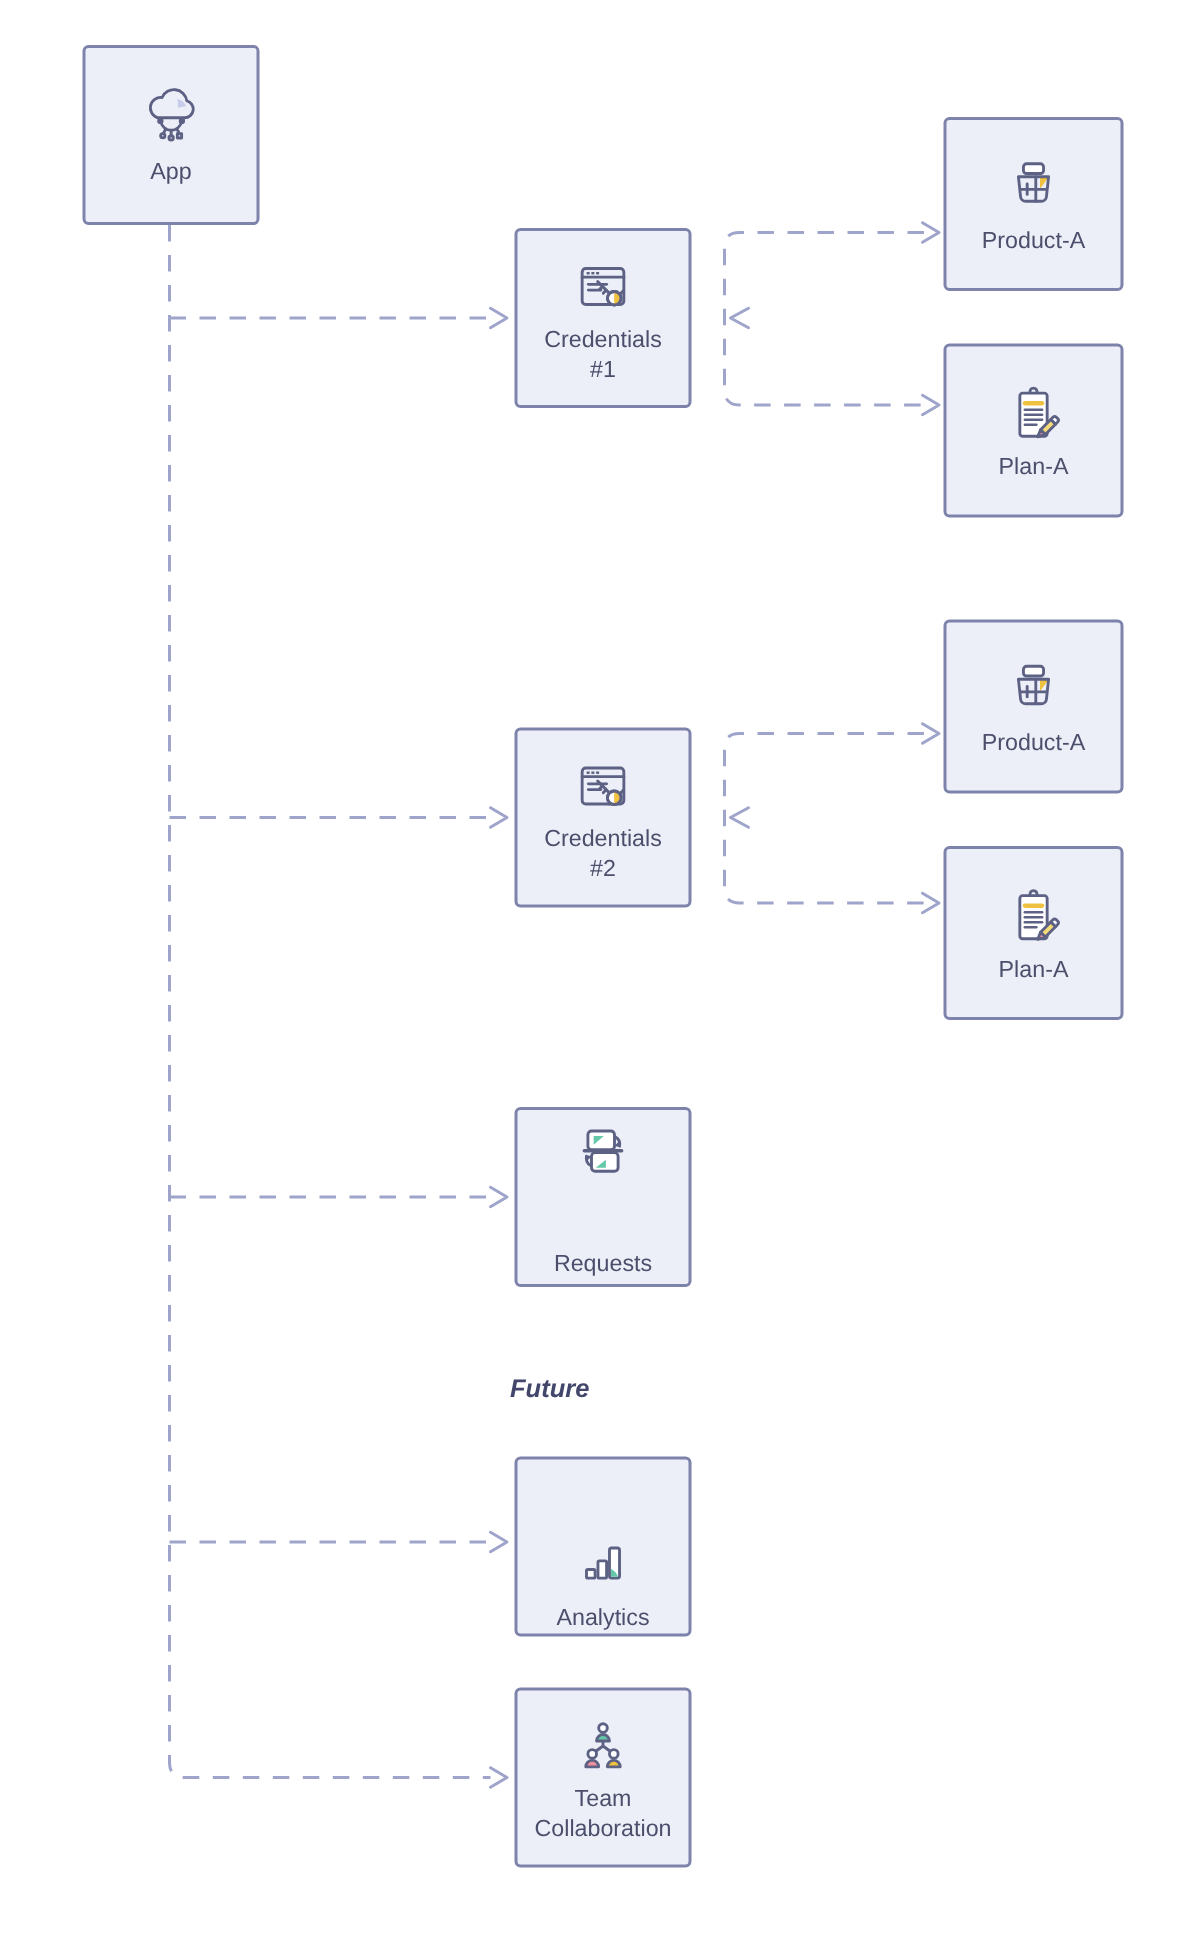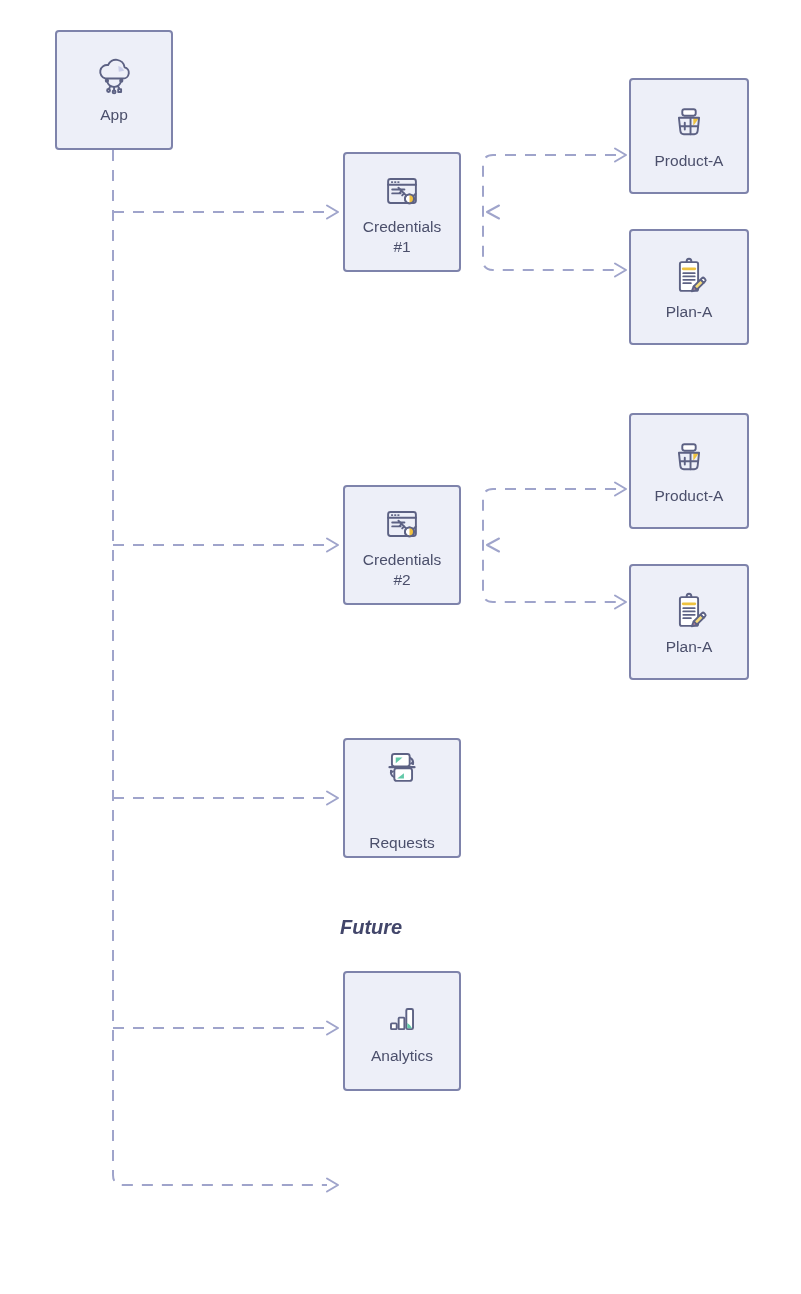--- a/index.html
+++ b/index.html
@@ -22,25 +22,25 @@
     white-space:pre-line;
   }
   .pos-app{left:55px;top:30px;width:118px;height:120px;}
   .pos-cred1{left:343px;top:152px;width:118px;height:120px;}
   .pos-prodA1{left:629px;top:78px;width:120px;height:116px;}
   .pos-planA1{left:629px;top:229px;width:120px;height:116px;}
   .pos-prodA2{left:629px;top:413px;width:120px;height:116px;}
   .pos-planA2{left:629px;top:564px;width:120px;height:116px;}
   .pos-cred2{left:343px;top:485px;width:118px;height:120px;}
   .pos-requests{left:343px;top:738px;width:118px;height:120px;gap:44px;}
-  .pos-analytics{left:343px;top:971px;width:118px;height:120px;}
+  .pos-analytics{left:343px;top:971px;width:118px;height:120px;justify-content:flex-end;}
   .pos-team{left:343px;top:1125px;width:118px;height:120px;}
   .future-label{
     position:absolute;left:340px;top:916px;z-index:2;
-    font-size:20px;font-weight:bold;font-style:italic;color:#42466a;
+    font-size:17px;font-weight:bold;font-style:italic;color:#42466a;
   }
 </style>
 </head>
 <body>
 
 <div class="stage">
 
   <svg class="edge-layer" width="801" height="1294" viewBox="0 0 801 1294">
     <g stroke="#9fa4cb" stroke-width="2" fill="none">
       <g stroke-dasharray="11 9">
@@ -231,14 +231,29 @@
       <svg viewBox="0 0 48 48" fill="none" stroke="#5d6284" stroke-width="2" stroke-linecap="round" stroke-linejoin="round">
         <rect x="12.5" y="27.5" width="6" height="6" rx="1" fill="#ffffff"></rect>
         <rect x="20.5" y="21.5" width="6" height="12" rx="1" fill="#ffffff"></rect>
         <rect x="28.5" y="12.5" width="7" height="21" rx="1.5" fill="#ffffff"></rect>
         <path d="M29.5 32.5 v-5.5 q3.8 2.2 5 5.5 Z" fill="#63c9a8" stroke="none"></path>
       </svg>
     </span>
     <span class="label">Analytics</span>
   </div>
 
+  <div class="node pos-team">
+    <span class="icon">
+      <svg viewBox="0 0 48 48" fill="none" stroke="#5d6284" stroke-width="2" stroke-linecap="round" stroke-linejoin="round">
+        <path d="M24 20.5 V24 M24 24 L18.5 28 M24 24 L29.5 28"></path>
+        <circle cx="24" cy="11.5" r="3" fill="#ffffff"></circle>
+        <path d="M19.5 20.5 a4.5 4.5 0 0 1 9 0 Z" fill="#63c9a8"></path>
+        <circle cx="16.5" cy="29.5" r="3" fill="#ffffff"></circle>
+        <path d="M12 38.5 a4.5 4.5 0 0 1 9 0 Z" fill="#f2909e"></path>
+        <circle cx="31.5" cy="29.5" r="3" fill="#ffffff"></circle>
+        <path d="M27 38.5 a4.5 4.5 0 0 1 9 0 Z" fill="#eec23f"></path>
+      </svg>
+    </span>
+    <span class="label">Team
+Collaboration</span>
+  </div>
 
 </div>
 
 </body></html>

